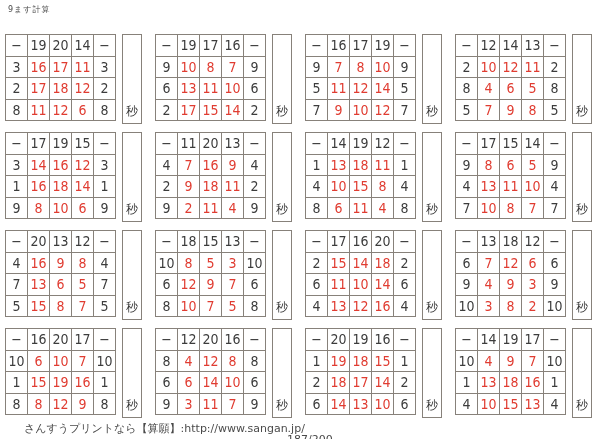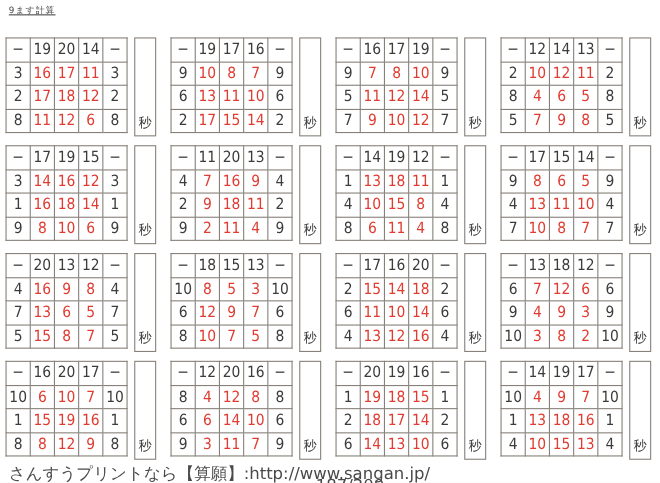--- a/index.html
+++ b/index.html
@@ -1,21 +1,21 @@
 <!DOCTYPE html>
 <html><head>
 <meta charset="utf-8">
 <style>
   html,body{margin:0;padding:0;background:#e8e8e8;}
   .sheet{
     position:relative;width:600px;height:439px;background:#ffffff;
     font-family:"DejaVu Sans",sans-serif;color:#3c3c3c;overflow:hidden;
   }
   .page-title{
-    position:absolute;left:8px;top:4px;font-size:8px;color:#4a4a4a;letter-spacing:1px;text-decoration:underline;
+    position:absolute;left:8px;top:4px;font-size:8px;color:#4a4a4a;letter-spacing:1px;
   }
   .groups{
     position:absolute;left:5px;top:34px;
     display:grid;grid-template-columns:repeat(4,150px);grid-template-rows:repeat(4,98px);
   }
   .group{display:flex;align-items:flex-start;}
   table.grid{border-collapse:collapse;}
   table.grid td{
     width:21px;height:20.5px;text-align:center;vertical-align:middle;
     border:1.5px solid #87817a;font-size:14px;line-height:1;padding:0;
@@ -25,21 +25,21 @@
   td.side{color:#3c3c3c;}
   td.ans{color:#e03c31;}
   .secbox{
     width:18px;height:88px;border:1.5px solid #87817a;margin-left:6px;
     display:flex;align-items:flex-end;justify-content:center;
   }
   .secbox span{font-size:12px;color:#3c3c3c;padding-bottom:3px;}
   .footer{
     position:absolute;left:0;right:0;top:421px;
     display:flex;justify-content:space-between;align-items:center;
-    padding:0 8px;font-size:15px;color:#4a4a4a;text-align:center;
+    padding:0 24px;font-size:11px;color:#4a4a4a;text-align:center;
   }
   .footer .mid{position:absolute;left:287px;margin-top:21px;}
 </style>
 </head>
 <body>
 
 <div class="sheet">
   <div class="page-title">9ます計算</div>
   <div class="groups">
   <div class="group">

